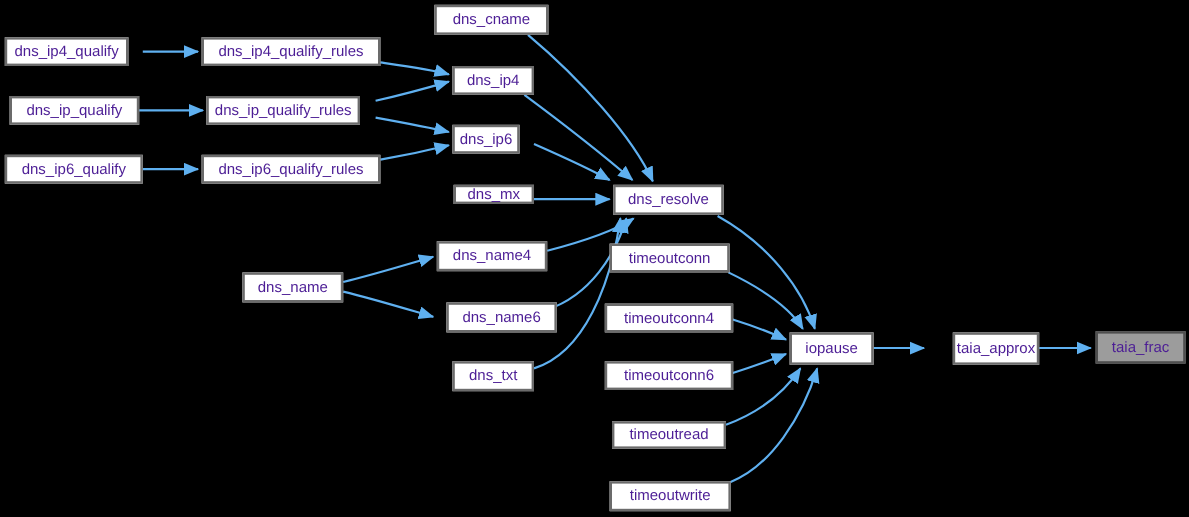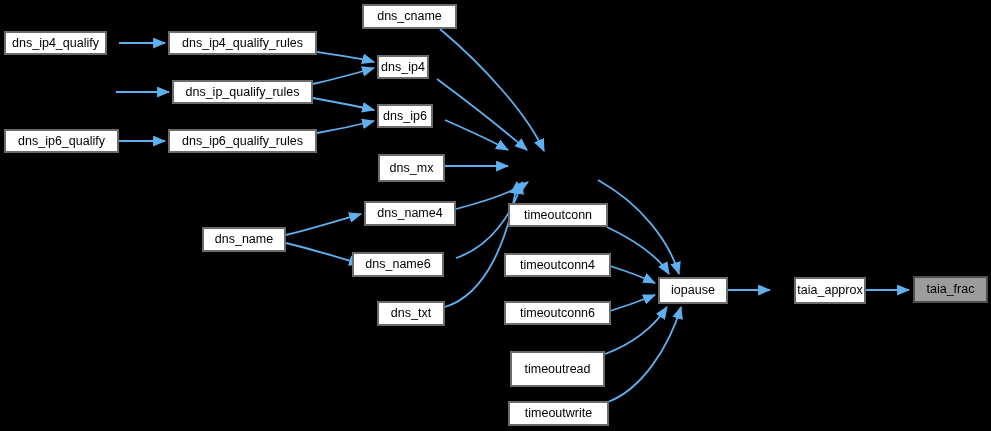--- a/index.html
+++ b/index.html
@@ -10,21 +10,21 @@
     font-family:"Liberation Sans","DejaVu Sans",sans-serif;
     overflow:hidden;
   }
   svg.edge-layer{position:absolute;left:0;top:0;width:991px;height:431px;}
   .edge{fill:none;stroke:#5fb0f0;stroke-width:1.8px;}
   .node{
     position:absolute;
     box-sizing:border-box;
     background:#ffffff;
     border:2px solid #6b6b6b;
-    color:#000000;
+    color:#4c1d95;
     font-size:12.5px;
     line-height:1;
     display:flex;
     align-items:center;
     justify-content:center;
     white-space:nowrap;
     cursor:pointer;
   }
   .node.highlight{
     background:#9c9c9c;
@@ -65,37 +65,39 @@
     <path class="edge" marker-end="url(#arrowhead)" d="M610,266 C626,271 640,276 655,283"></path>
     <path class="edge" marker-end="url(#arrowhead)" d="M610,311 C626,306 640,301 655,295"></path>
     <path class="edge" marker-end="url(#arrowhead)" d="M605,354 C632,344 653,328 667,307"></path>
     <path class="edge" marker-end="url(#arrowhead)" d="M608,402 C642,389 669,347 681,307"></path>
     <path class="edge" marker-end="url(#arrowhead)" d="M728,290 H770"></path>
     <path class="edge" marker-end="url(#arrowhead)" d="M866,290 H909"></path>
   </svg>
 
   <div class="node" style="left:4px;top:31px;width:103px;height:24px">dns_ip4_qualify</div>
   <div class="node" style="left:168px;top:31px;width:149px;height:24px">dns_ip4_qualify_rules</div>
-  <div class="node" style="left:172px;top:80px;width:141px;height:24px">dns_ip_qualify_rules</div>
+  <div class="node" style="left:8px;top:80px;width:108px;height:24px">dns_ip_qualify</div>
+  <div class="node" style="left:172px;top:80px;width:128px;height:24px">dns_ip_qualify_rules</div>
   <div class="node" style="left:4px;top:129px;width:115px;height:24px">dns_ip6_qualify</div>
   <div class="node" style="left:168px;top:129px;width:149px;height:24px">dns_ip6_qualify_rules</div>
 
   <div class="node" style="left:362px;top:4px;width:95px;height:25px">dns_cname</div>
-  <div class="node" style="left:377px;top:55px;width:52px;height:24px">dns_ip4</div>
+  <div class="node" style="left:377px;top:55px;width:68px;height:24px">dns_ip4</div>
   <div class="node" style="left:377px;top:104px;width:56px;height:24px">dns_ip6</div>
-  <div class="node" style="left:378px;top:154px;width:67px;height:28px">dns_mx</div>
+  <div class="node" style="left:378px;top:154px;width:67px;height:16px">dns_mx</div>
 
   <div class="node" style="left:202px;top:227px;width:84px;height:25px">dns_name</div>
   <div class="node" style="left:364px;top:201px;width:92px;height:25px">dns_name4</div>
-  <div class="node" style="left:352px;top:252px;width:92px;height:25px">dns_name6</div>
+  <div class="node" style="left:372px;top:252px;width:92px;height:25px">dns_name6</div>
   <div class="node" style="left:377px;top:301px;width:68px;height:25px">dns_txt</div>
 
+  <div class="node" style="left:511px;top:154px;width:92px;height:25px">dns_resolve</div>
   <div class="node" style="left:508px;top:203px;width:100px;height:24px">timeoutconn</div>
   <div class="node" style="left:504px;top:253px;width:107px;height:24px">timeoutconn4</div>
   <div class="node" style="left:504px;top:301px;width:107px;height:24px">timeoutconn6</div>
-  <div class="node" style="left:510px;top:351px;width:95px;height:36px">timeoutread</div>
+  <div class="node" style="left:510px;top:351px;width:95px;height:23px">timeoutread</div>
   <div class="node" style="left:658px;top:277px;width:70px;height:27px">iopause</div>
 
   <div class="node" style="left:508px;top:401px;width:101px;height:25px">timeoutwrite</div>
   <div class="node" style="left:794px;top:277px;width:72px;height:27px">taia_approx</div>
   <div class="node highlight" style="left:913px;top:276px;width:75px;height:27px">taia_frac</div>
 
 </div>
 
 </body></html>

